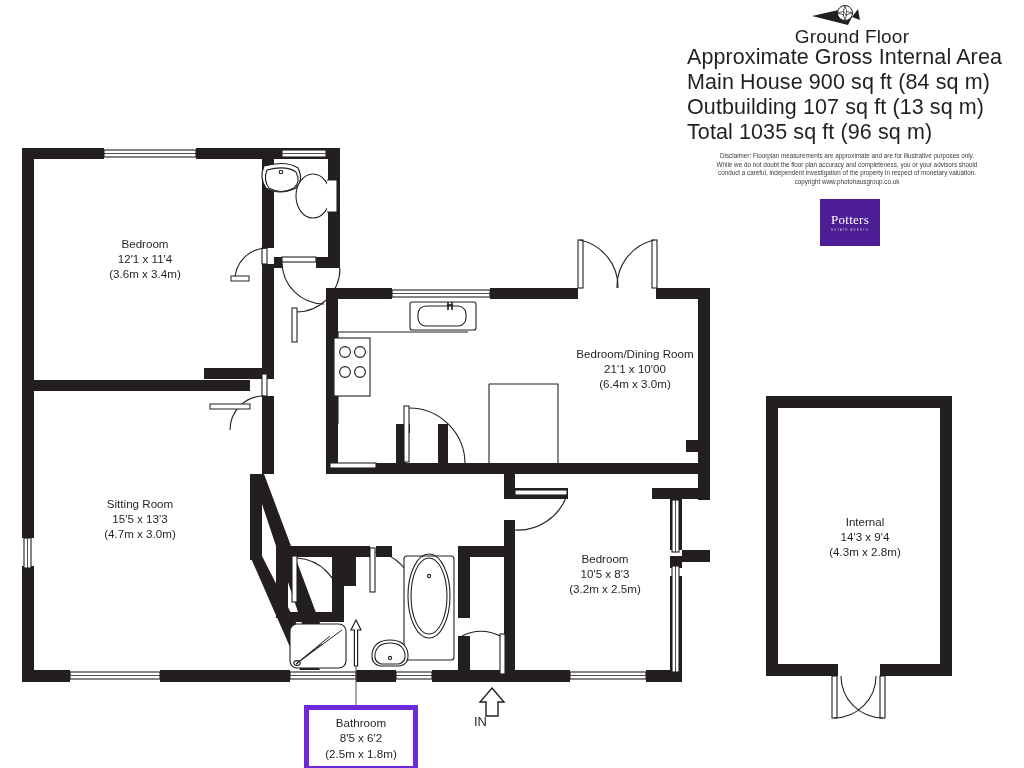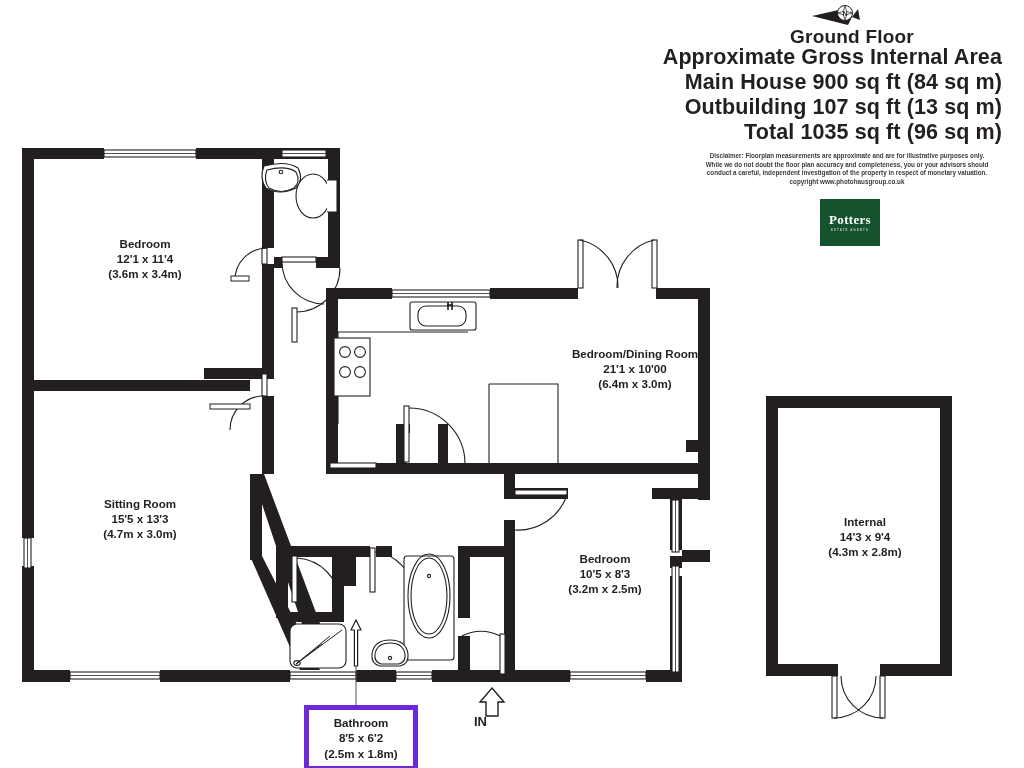--- a/index.html
+++ b/index.html
@@ -13,21 +13,20 @@
     position: relative;
     font-family: "Liberation Sans", sans-serif;
     color: #231f20;
     overflow: hidden;
   }
   #plan-root {
     position: absolute;
     left: 0; top: 0;
     width: 1024px;
     height: 732px;
-    font-weight: bold;
   }
   .hdr {
     position: absolute;
     right: 22px;
     text-align: right;
     color: #231f20;
     white-space: nowrap;
   }
   #title-ground-floor {
     top: 26px;
@@ -39,40 +38,40 @@
   }
   #title-ground-floor span { display: inline-block; transform: translateX(340px); }
   .hdr-line {
     font-size: 21.5px;
     line-height: 25px;
     letter-spacing: .1px;
   }
   #hdr-area-block {
     top: 45px;
     right: 22px;
-    text-align: right;
+    text-align: left;
   }
   #disclaimer {
     position: absolute;
     top: 152px;
     right: 22px;
     width: 310px;
     text-align: center;
     font-size: 6.3px;
     line-height: 8.6px;
     color: #3a3a3a;
     font-family: "Liberation Sans", sans-serif;
   }
   #logo-box {
     position: absolute;
     left: 820px;
     top: 199px;
     width: 60px;
     height: 47px;
-    background: #14532d;
+    background: #4c1d95;
     display: flex;
     flex-direction: column;
     align-items: center;
     justify-content: center;
   }
   #logo-word {
     font-family: "Liberation Serif", serif;
     color: #ffffff;
     font-size: 13px;
     line-height: 13px;

